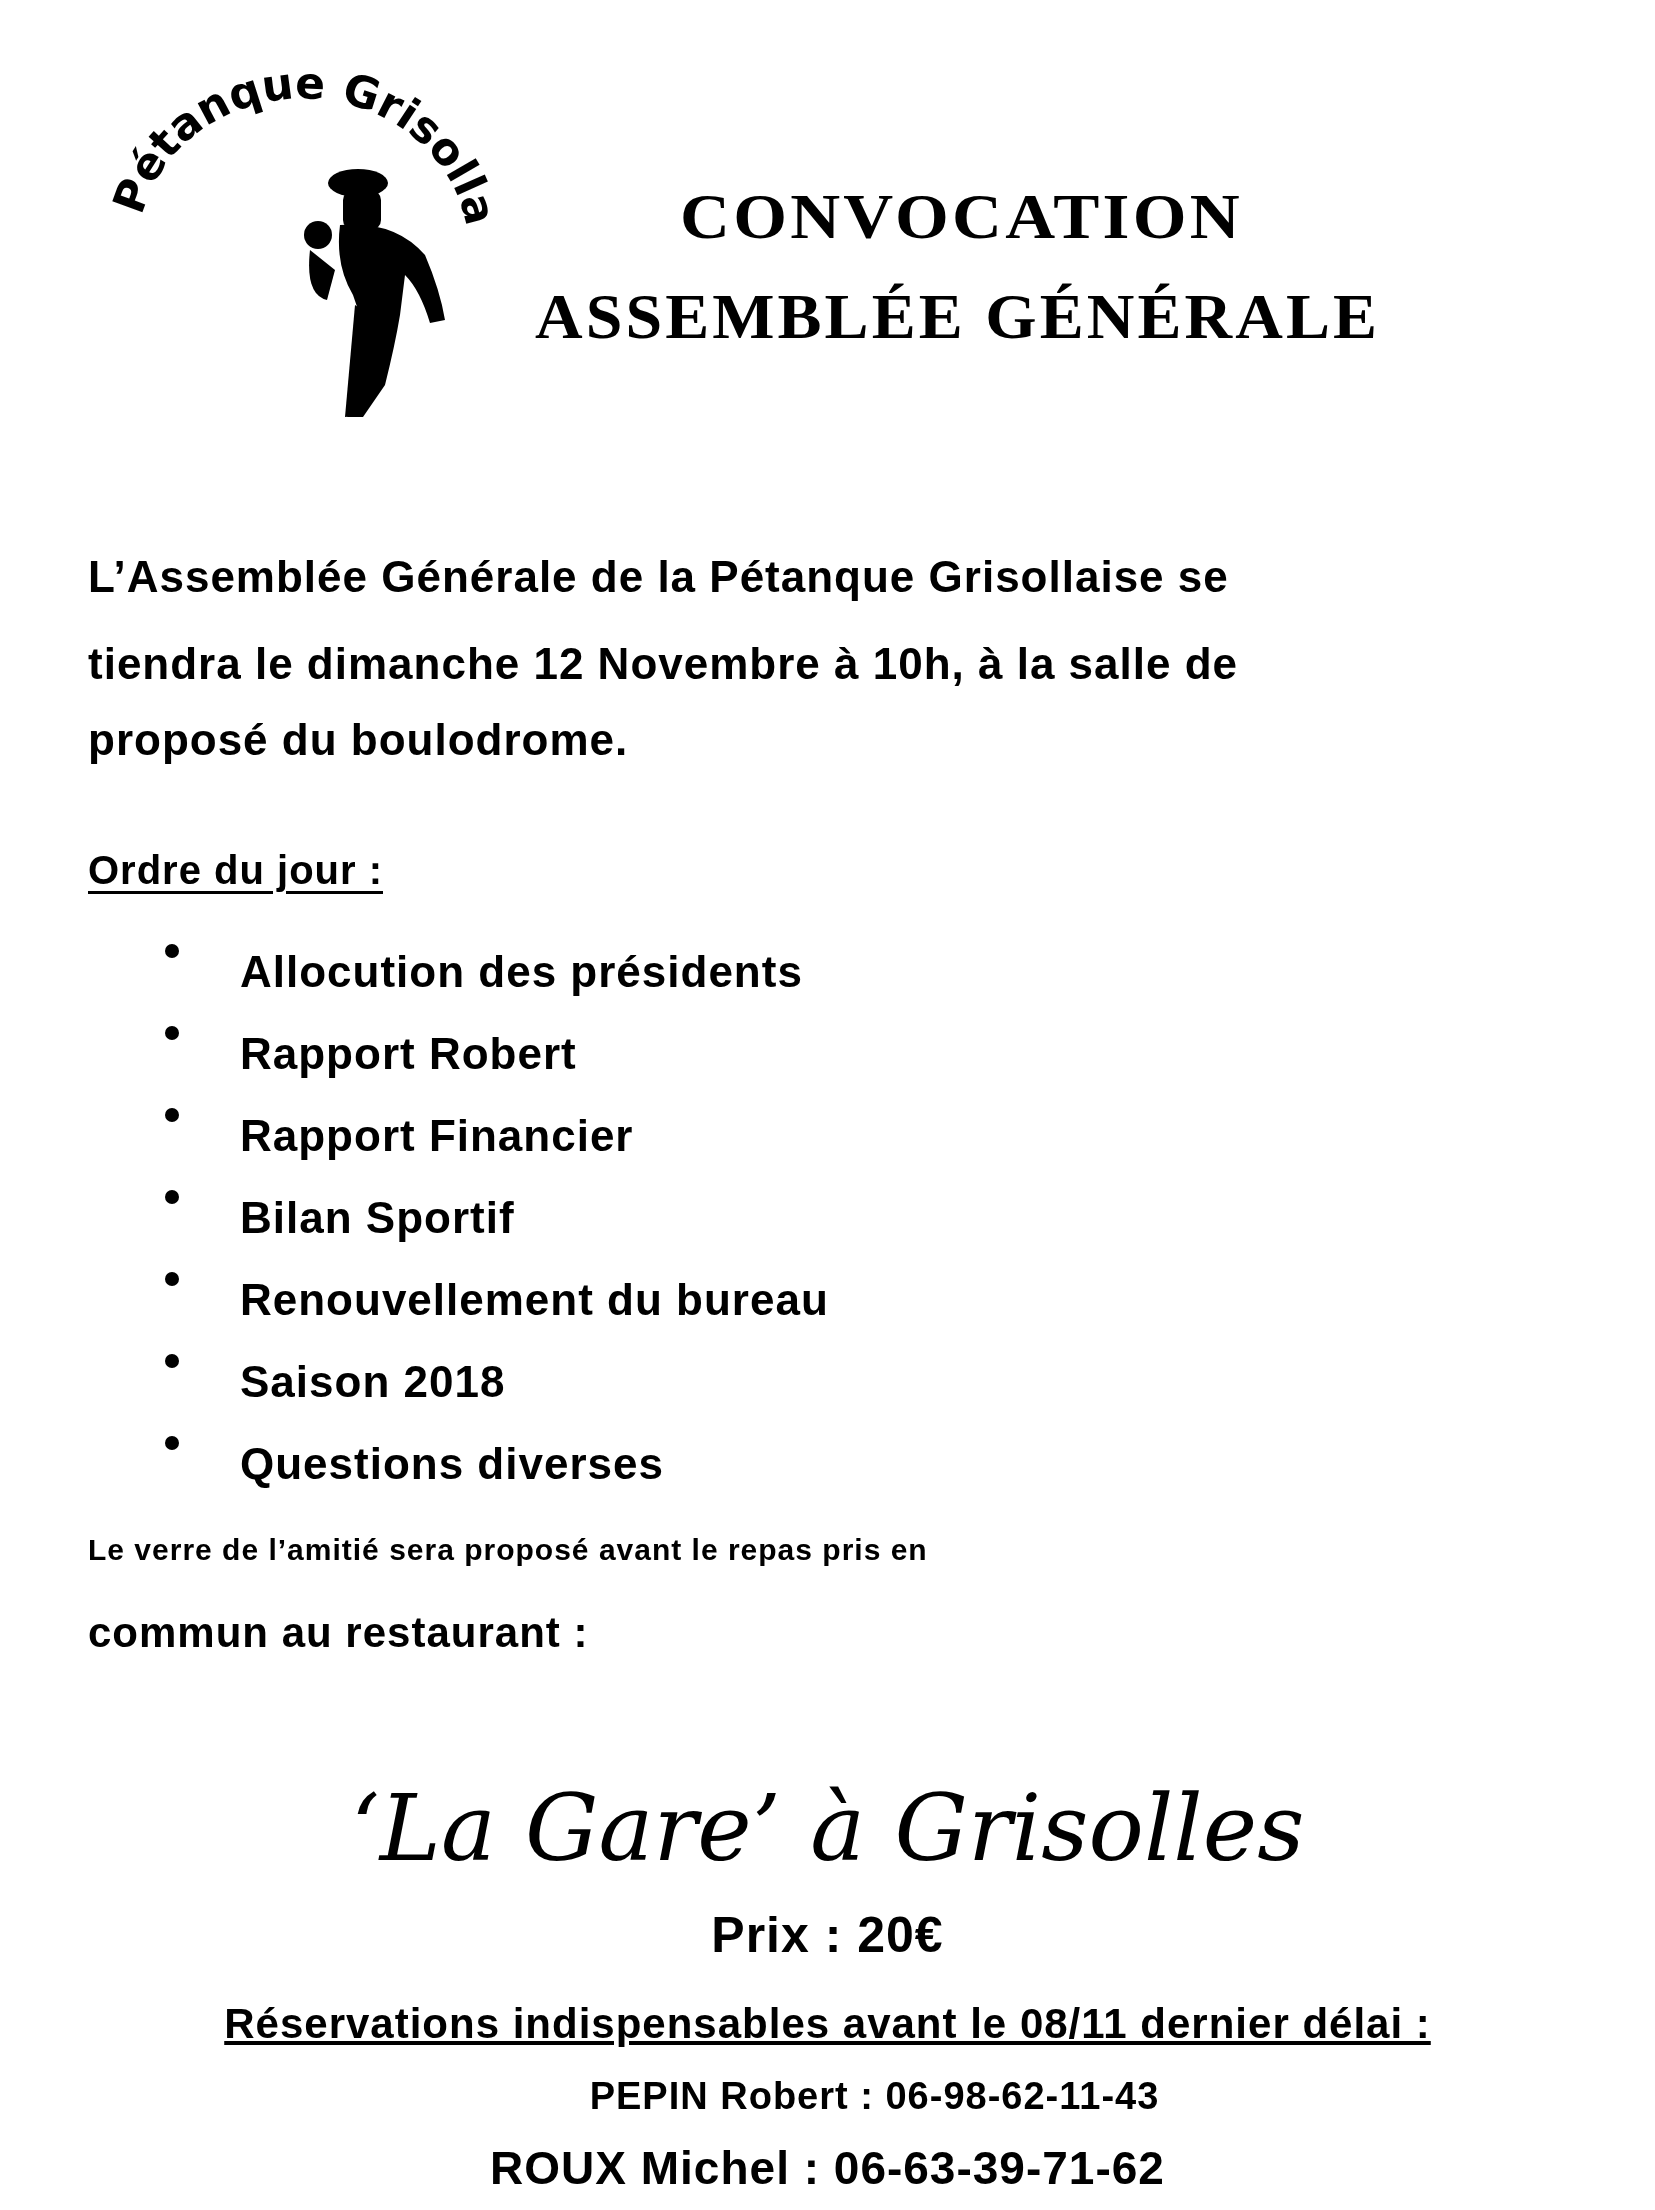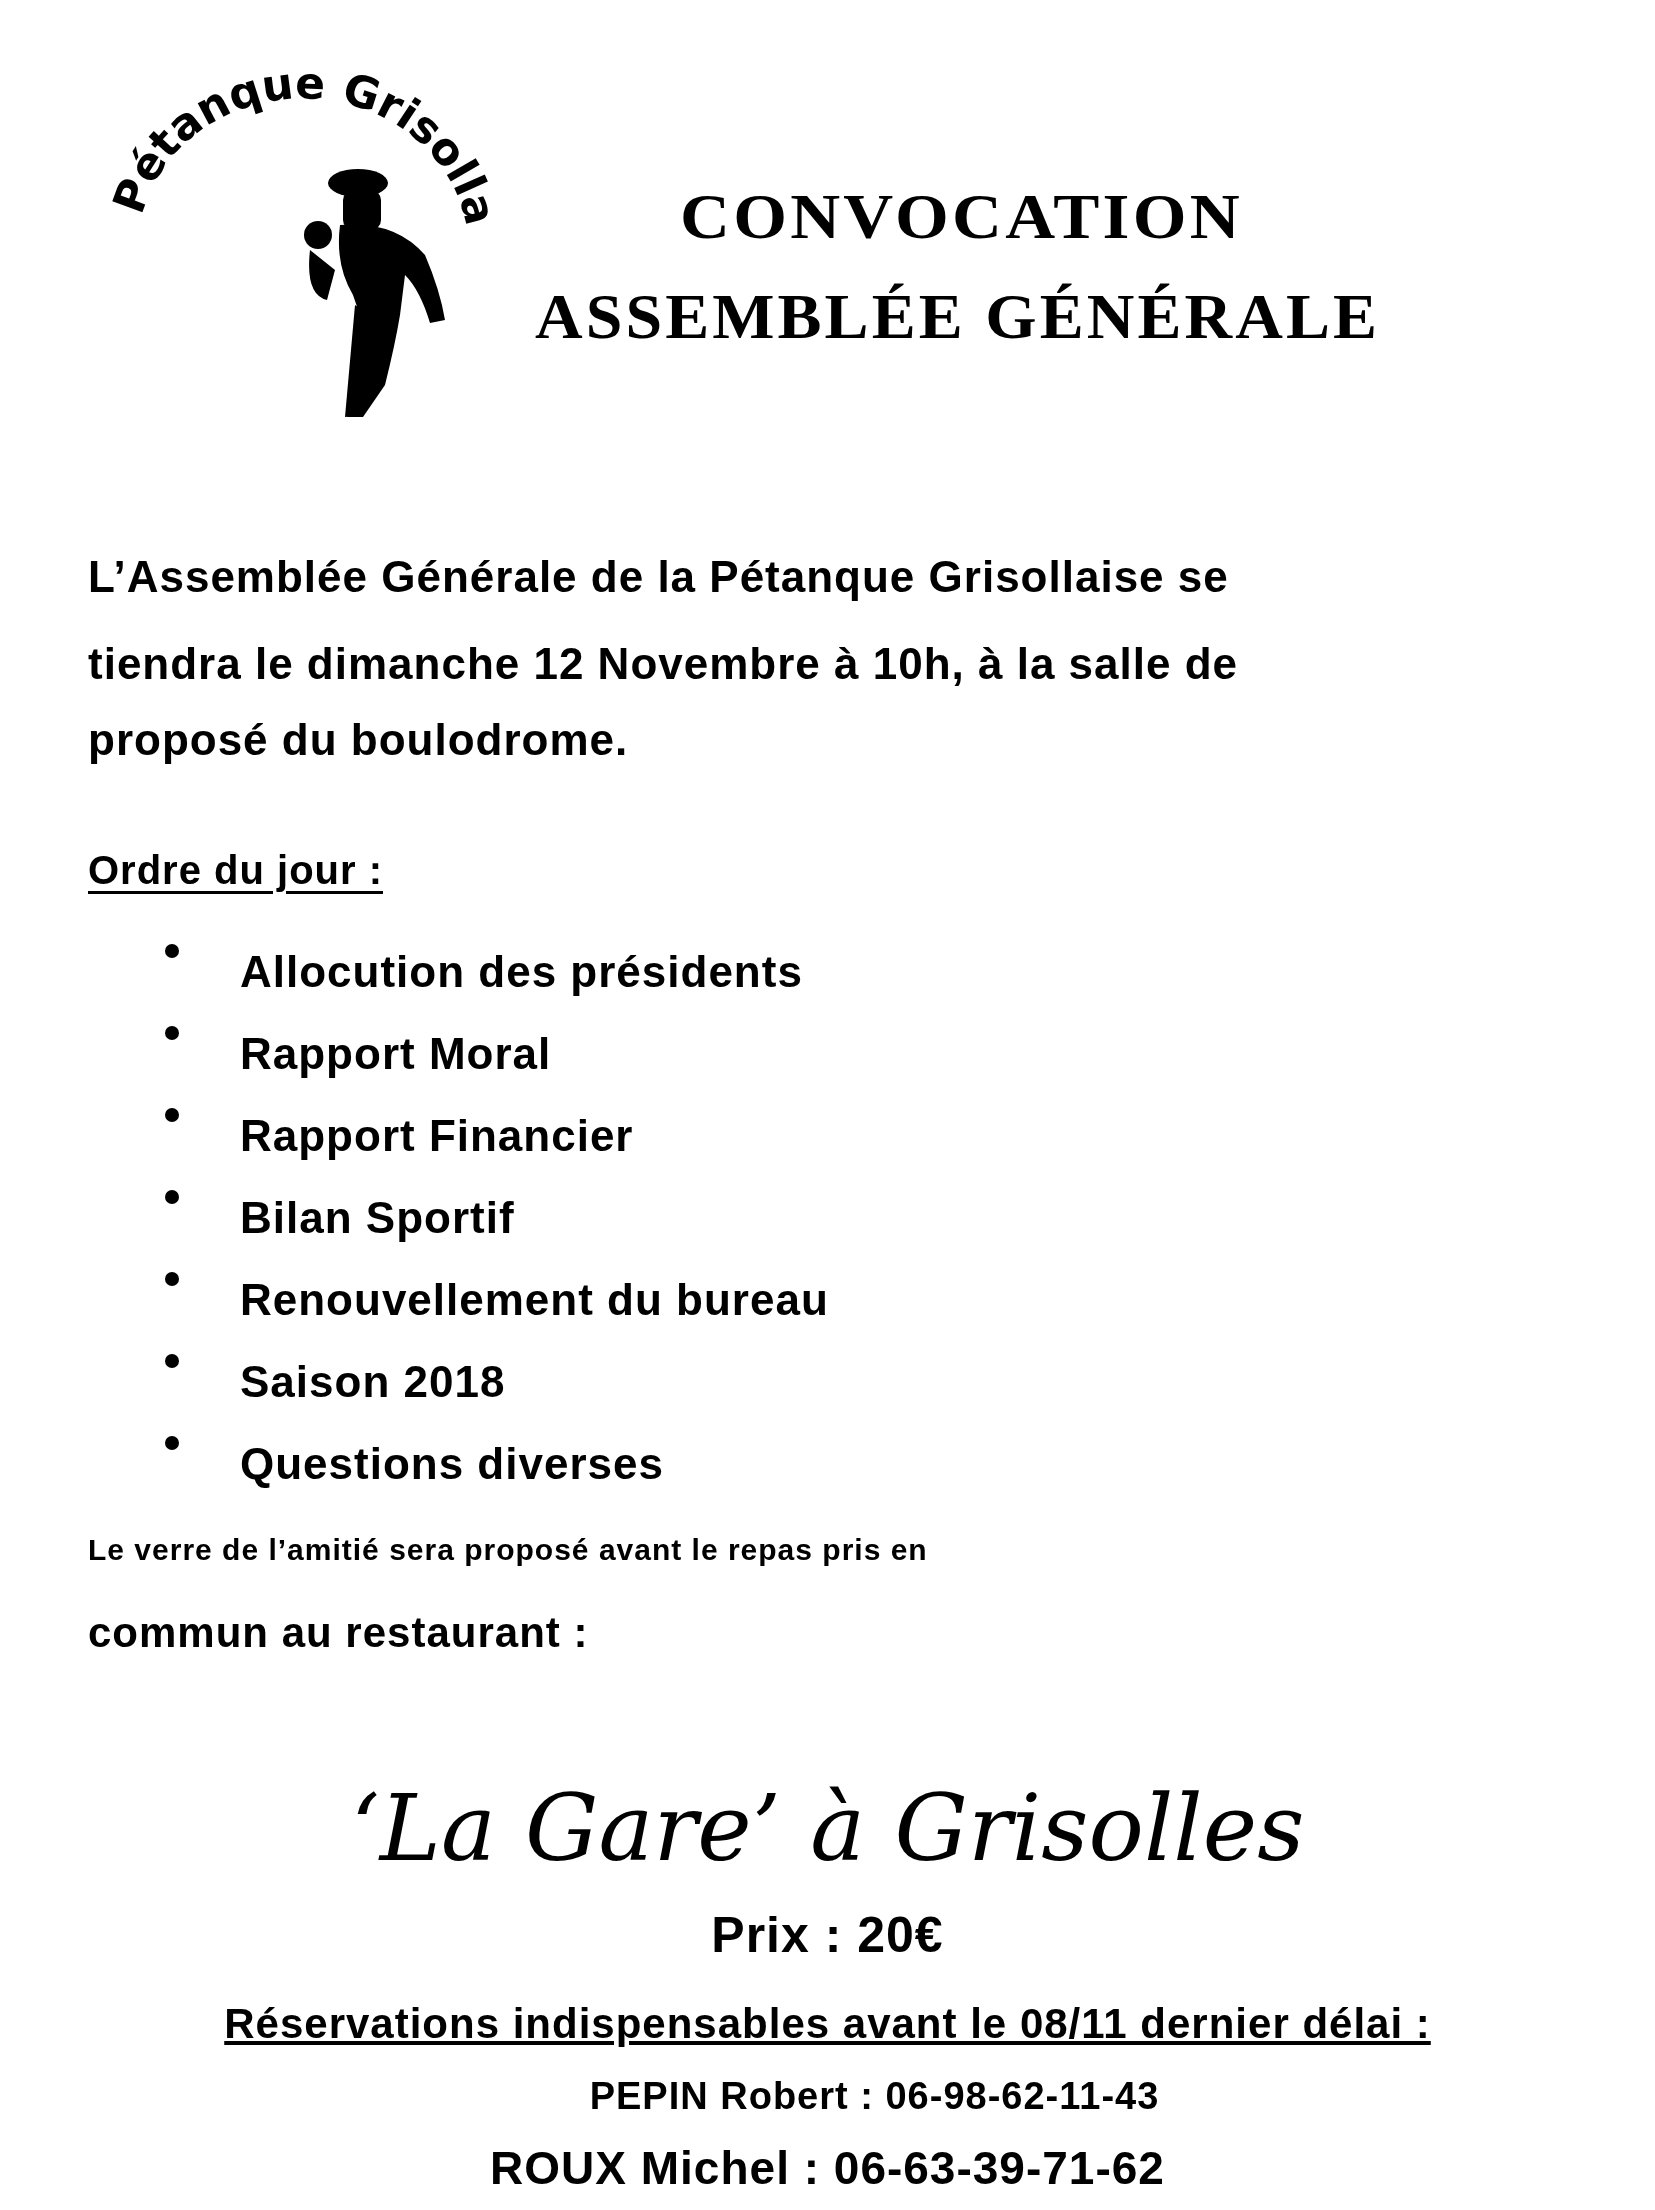--- a/index.html
+++ b/index.html
@@ -50,21 +50,21 @@
 <div class="abs body-text para" style="top:718px;">proposé du boulodrome.</div>
 
 <div class="abs body-text agenda-heading" style="font-size:40px;">Ordre du jour :</div>
 <ul class="abs agenda body-text">
   <li style="top:930px;">
       <span class="bullet"></span>
       <span class="lbl">Allocution des présidents</span>
     </li>
   <li style="top:1012px;">
       <span class="bullet"></span>
-      <span class="lbl">Rapport Moral</span>
+      <span class="lbl">Rapport Robert</span>
     </li>
   <li style="top:1094px;">
       <span class="bullet"></span>
       <span class="lbl">Rapport Financier</span>
     </li>
   <li style="top:1176px;">
       <span class="bullet"></span>
       <span class="lbl">Bilan Sportif</span>
     </li>
   <li style="top:1258px;">

